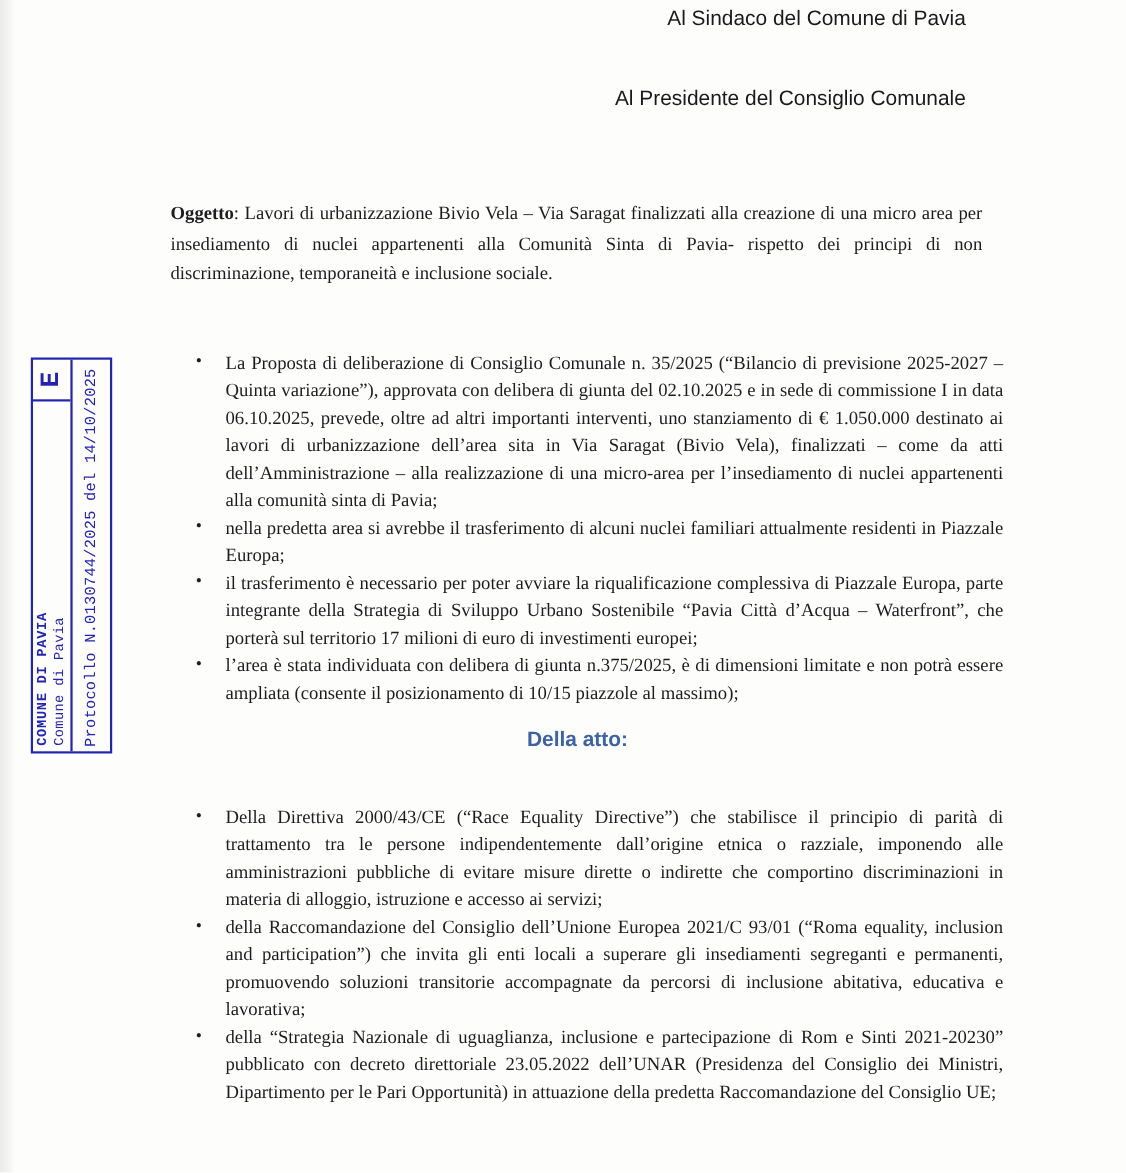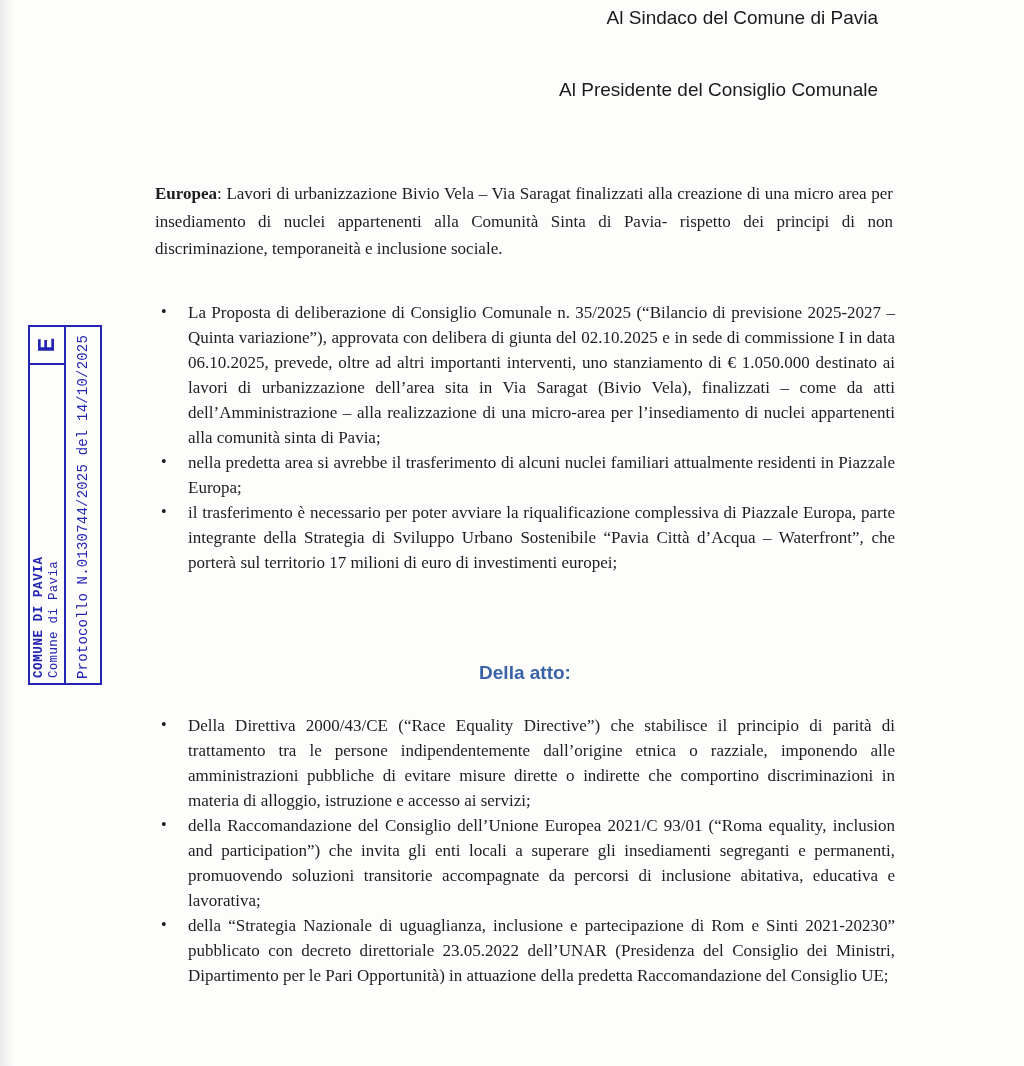--- a/index.html
+++ b/index.html
@@ -38,21 +38,21 @@
   .section-heading{
     position:absolute;left:155px;width:740px;
     text-align:center;
     font-family:"Liberation Sans", sans-serif;
     font-weight:bold;font-size:19px;color:#3b63a8;
   }
   .sh1{top:267px;}
   .sh2{top:662px;}
   ul.bullets{
     position:absolute;left:155px;width:740px;
-    margin:0;padding:0;list-style:none;
+    margin:17px;padding:0;list-style:none;
     font-size:17px;line-height:25px;
   }
   ul.list1{top:300px;}
   ul.list2{top:713px;}
   ul.bullets li{
     position:relative;padding-left:33px;text-align:justify;
   }
   ul.bullets li::before{
     content:"\2022";
     position:absolute;left:6px;top:-1px;font-size:16px;
@@ -96,26 +96,27 @@
 </head>
 <body>
 
 <div class="page">
   <div class="scan-edge"></div>
 
   <div class="recipient r2">Al Presidente del Consiglio Comunale</div>
   <div class="recipient r1">Al Sindaco del Comune di Pavia</div>
 
 
-  <div class="subject"><b>Europea</b><span>: Lavori di urbanizzazione Bivio Vela – Via Saragat finalizzati alla creazione di una micro area per insediamento di nuclei appartenenti alla Comunità Sinta di Pavia- rispetto dei principi di non discriminazione, temporaneità e inclusione sociale.</span></div>
+  <div class="subject"><b>Oggetto</b><span>: Lavori di urbanizzazione Bivio Vela – Via Saragat finalizzati alla creazione di una micro area per insediamento di nuclei appartenenti alla Comunità Sinta di Pavia- rispetto dei principi di non discriminazione, temporaneità e inclusione sociale.</span></div>
 
   <ul class="bullets list1">
       <li>La Proposta di deliberazione di Consiglio Comunale n. 35/2025 (“Bilancio di previsione 2025-2027 – Quinta variazione”), approvata con delibera di giunta del 02.10.2025 e in sede di commissione I in data 06.10.2025, prevede, oltre ad altri importanti interventi, uno stanziamento di € 1.050.000 destinato ai lavori di urbanizzazione dell’area sita in Via Saragat (Bivio Vela), finalizzati – come da atti dell’Amministrazione – alla realizzazione di una micro-area per l’insediamento di nuclei appartenenti alla comunità sinta di Pavia;</li>
       <li>nella predetta area si avrebbe il trasferimento di alcuni nuclei familiari attualmente residenti in Piazzale Europa;</li>
       <li>il trasferimento è necessario per poter avviare la riqualificazione complessiva di Piazzale Europa, parte integrante della Strategia di Sviluppo Urbano Sostenibile “Pavia Città d’Acqua – Waterfront”, che porterà sul territorio 17 milioni di euro di investimenti europei;</li>
+      <li>l’area è stata individuata con delibera di giunta n.375/2025, è di dimensioni limitate e non potrà essere ampliata (consente il posizionamento di 10/15 piazzole al massimo);</li>
     </ul>
 
   <div class="section-heading sh2">Della atto:</div>
   <ul class="bullets list2">
       <li>Della Direttiva 2000/43/CE (“Race Equality Directive”) che stabilisce il principio di parità di trattamento tra le persone indipendentemente dall’origine etnica o razziale, imponendo alle amministrazioni pubbliche di evitare misure dirette o indirette che comportino discriminazioni in materia di alloggio, istruzione e accesso ai servizi;</li>
       <li>della Raccomandazione del Consiglio dell’Unione Europea 2021/C 93/01 (“Roma equality, inclusion and participation”) che invita gli enti locali a superare gli insediamenti segreganti e permanenti, promuovendo soluzioni transitorie accompagnate da percorsi di inclusione abitativa, educativa e lavorativa;</li>
       <li>della “Strategia Nazionale di uguaglianza, inclusione e partecipazione di Rom e Sinti 2021-20230” pubblicato con decreto direttoriale 23.05.2022 dell’UNAR (Presidenza del Consiglio dei Ministri, Dipartimento per le Pari Opportunità) in attuazione della predetta Raccomandazione del Consiglio UE;</li>
     </ul>
 
   <div class="stamp-box">

